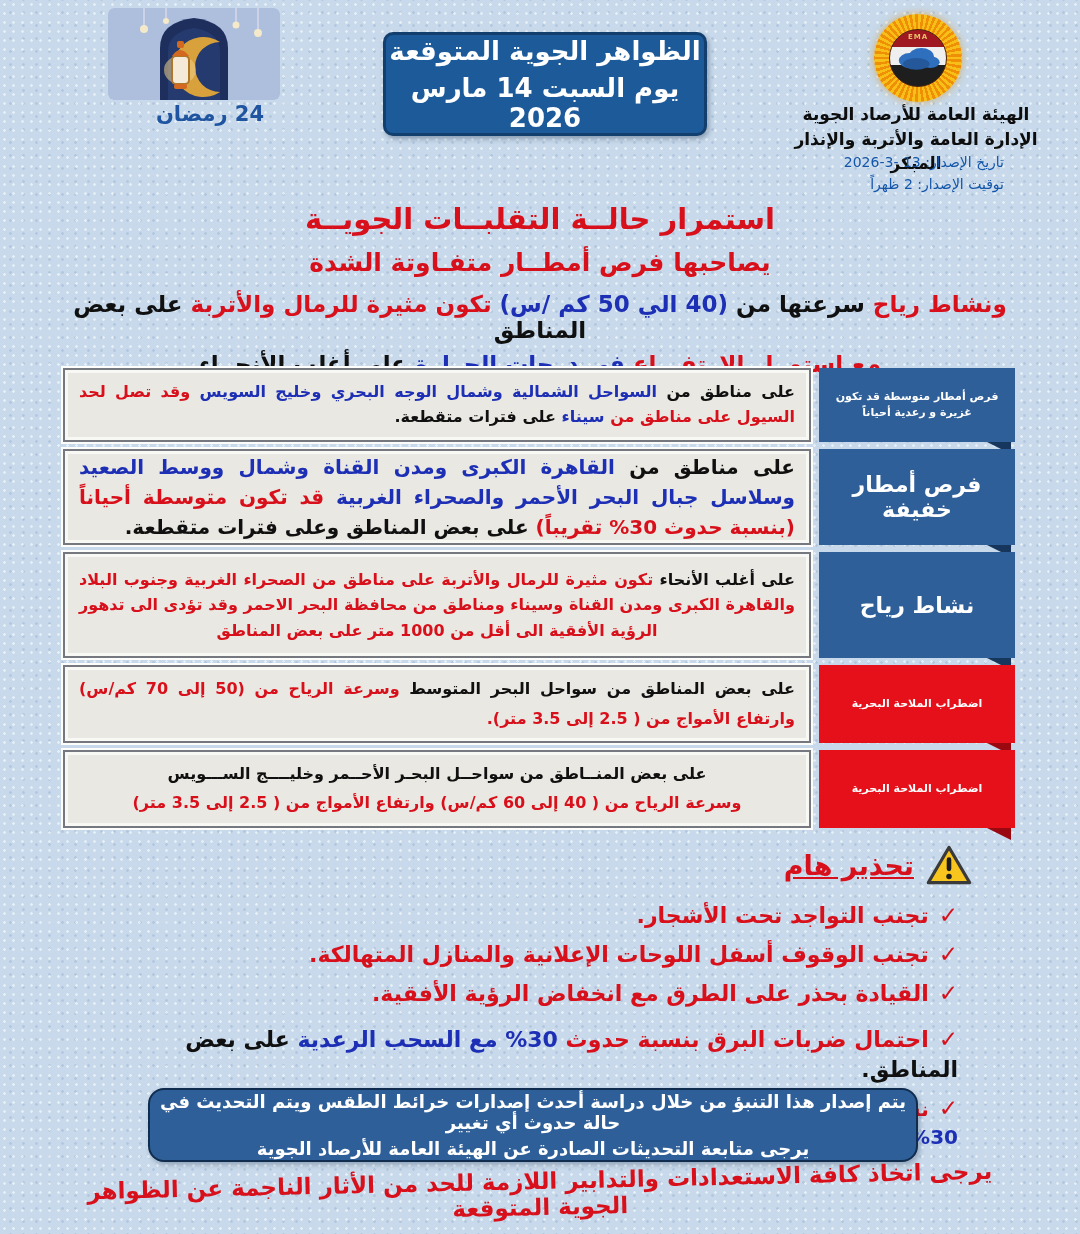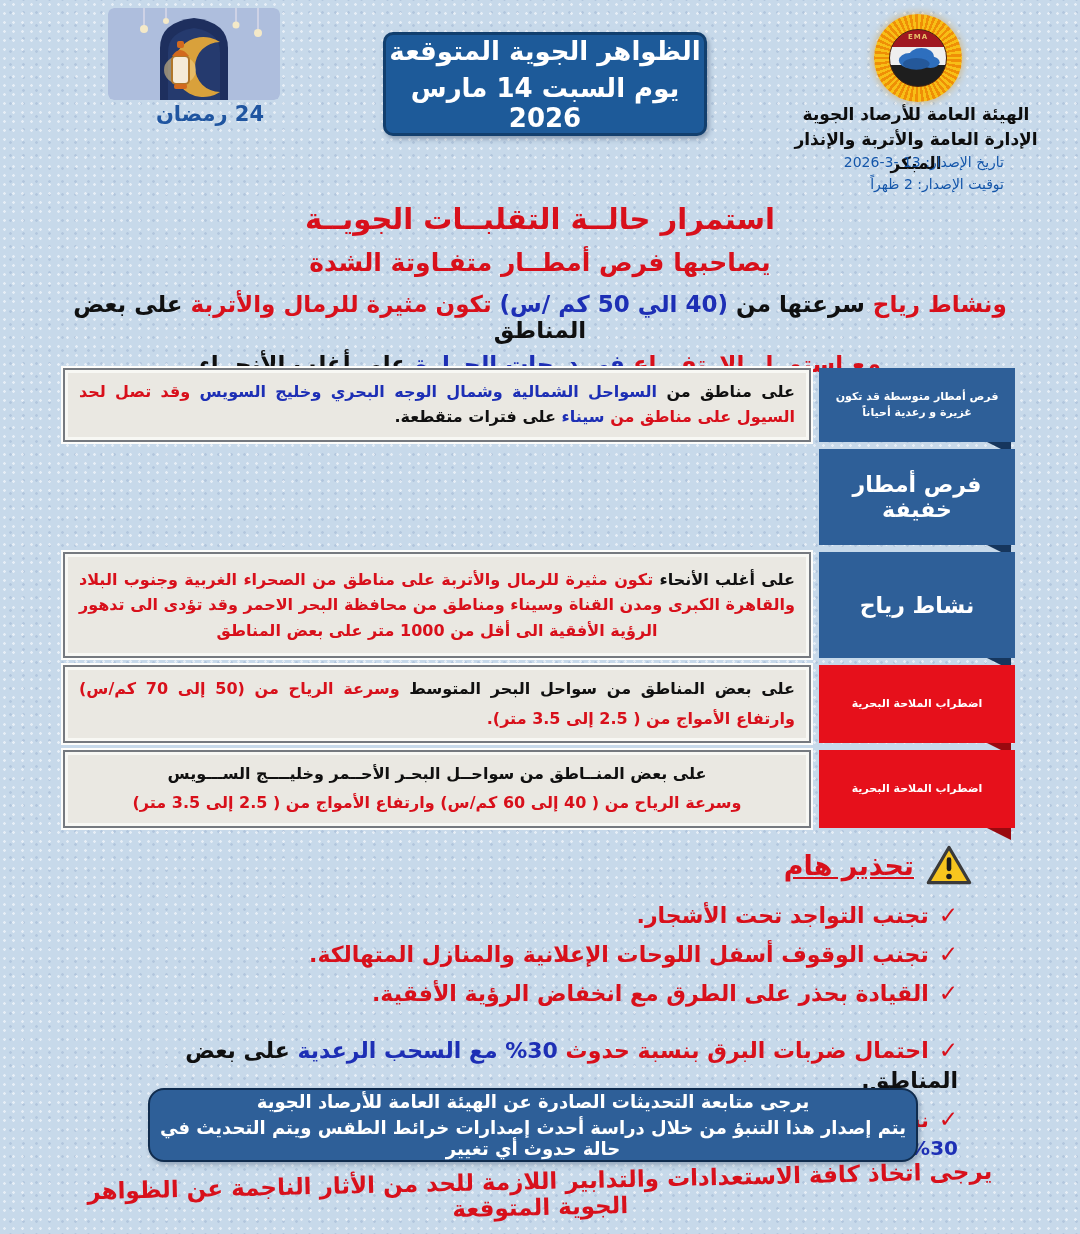--- a/index.html
+++ b/index.html
@@ -55,21 +55,21 @@
   .r2 .content p{font-size:20px;line-height:1.5;}
   .r3 .content p{line-height:1.6;text-align-last:center;}
   .r4 .content p{line-height:1.85;}
   .r5 .content p{line-height:1.8;text-align:center;text-align-last:center;}
   
   .warn-head{right:108px;top:844px;display:flex;align-items:center;gap:12px;}
   .warn-title{color:#d8101b;font-size:27px;font-weight:bold;text-decoration:underline;}
   .warn-items{right:122px;top:900px;width:850px;display:flex;flex-direction:column;gap:8px;
     text-align:right;font-weight:bold;font-size:22px;line-height:1.35;}
   .witem .check{color:#d8101b;margin-inline-end:10px;font-size:23px;}
-  .witem.gap{margin-top:18px;}
+  .witem.gap{margin-top:7px;}
   .witem.small{font-size:20px;}
   
   .notice{left:148px;top:1088px;width:766px;height:70px;background:#2e5f98;border:2px solid #102c4e;border-radius:16px;
     color:#fff;font-weight:bold;font-size:18px;display:flex;flex-direction:column;justify-content:center;gap:5px;text-align:center;
     box-shadow:2px 3px 5px rgba(30,50,80,.3);}
   .final{left:60px;top:1168px;width:960px;text-align:center;color:#d8101b;font-weight:bold;font-size:23px;transform:rotate(-1.3deg);}
 </style>
 </head>
 <body>
 
@@ -133,20 +133,23 @@
 
   <div class="abs rows">
     <div class="row r1">
       <div class="label label-blue label-sm">فرص أمطار متوسطة قد تكون غزيرة و رعدية أحياناً</div>
       <div class="content">
           <p><span style="color: rgb(16, 16, 16);">على مناطق من </span><span style="color: rgb(29, 47, 181);">السواحل الشمالية وشمال الوجه البحري وخليج السويس </span><span style="color: rgb(216, 16, 27);">وقد تصل  لحد السيول على مناطق من </span><span style="color: rgb(29, 47, 181);">سيناء </span><span style="color: rgb(16, 16, 16);">على فترات متقطعة.</span></p>
         </div>
     </div>
     <div class="row r2">
       <div class="label label-blue label-lg">فرص أمطار خفيفة</div>
+      <div class="content">
+          <p><span style="color: rgb(16, 16, 16);">على مناطق من </span><span style="color: rgb(29, 47, 181);">القاهرة الكبرى ومدن القناة وشمال ووسط الصعيد وسلاسل جبال البحر الأحمر والصحراء الغربية </span><span style="color: rgb(216, 16, 27);">قد تكون متوسطة أحياناً  (بنسبة حدوث 30% تقريباً) </span><span style="color: rgb(16, 16, 16);">على بعض المناطق وعلى فترات متقطعة.</span></p>
+        </div>
     </div>
     <div class="row r3">
       <div class="label label-blue label-lg">نشاط رياح</div>
       <div class="content">
           <p><span style="color: rgb(16, 16, 16);">على أغلب الأنحاء </span><span style="color: rgb(216, 16, 27);">تكون مثيرة للرمال والأتربة على مناطق من الصحراء الغربية وجنوب البلاد والقاهرة الكبرى ومدن القناة وسيناء ومناطق من محافظة البحر الاحمر وقد تؤدى الى تدهور الرؤية الأفقية الى أقل من 1000 متر على بعض المناطق</span></p>
         </div>
     </div>
     <div class="row r4">
       <div class="label label-red label-sm">اضطراب الملاحة البحرية</div>
       <div class="content">
@@ -172,18 +175,18 @@
 
   <div class="abs warn-items">
     <div class="witem"><span class="check">✓</span><span><span style="color: rgb(216, 16, 27);">تجنب التواجد تحت الأشجار.</span></span></div>
     <div class="witem"><span class="check">✓</span><span><span style="color: rgb(216, 16, 27);">تجنب الوقوف أسفل اللوحات الإعلانية والمنازل المتهالكة.</span></span></div>
     <div class="witem"><span class="check">✓</span><span><span style="color: rgb(216, 16, 27);">القيادة بحذر على الطرق مع انخفاض الرؤية الأفقية.</span></span></div>
     <div class="witem gap"><span class="check">✓</span><span><span style="color: rgb(216, 16, 27);">احتمال ضربات البرق بنسبة حدوث </span><span style="color: rgb(29, 47, 181);">30% مع السحب الرعدية </span><span style="color: rgb(16, 16, 16);">على بعض المناطق.</span></span></div>
     <div class="witem small"><span class="check">✓</span><span><span style="color: rgb(216, 16, 27);">نشاط الرياح القوية نتيجة الهواء الهابط من اسفل </span><span style="color: rgb(29, 47, 181);">السحب الرعدية بنسبة حدوث 30% </span><span style="color: rgb(16, 16, 16);">على بعض المناطق.</span></span></div>
   </div>
 
   <div class="abs notice">
+    <div>يتم إصدار هذا التنبؤ من خلال دراسة أحدث إصدارات خرائط الطقس ويتم التحديث في حالة حدوث أي تغيير</div>
     <div>يرجى متابعة التحديثات الصادرة عن الهيئة العامة للأرصاد الجوية</div>
-    <div>يتم إصدار هذا التنبؤ من خلال دراسة أحدث إصدارات خرائط الطقس ويتم التحديث في حالة حدوث أي تغيير</div>
   </div>
   <div class="abs final">يرجى اتخاذ كافة الاستعدادات والتدابير اللازمة للحد من الأثار الناجمة عن الظواهر الجوية المتوقعة</div>
 
 </div>
 
 </body></html>

